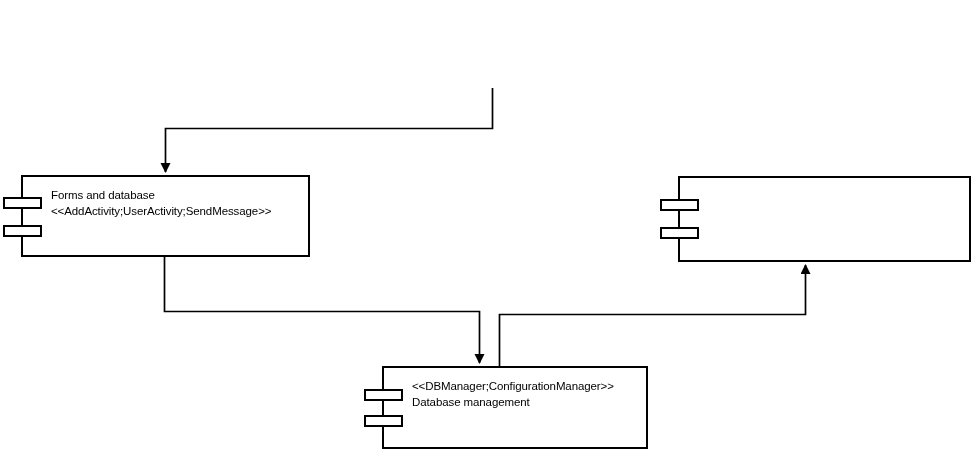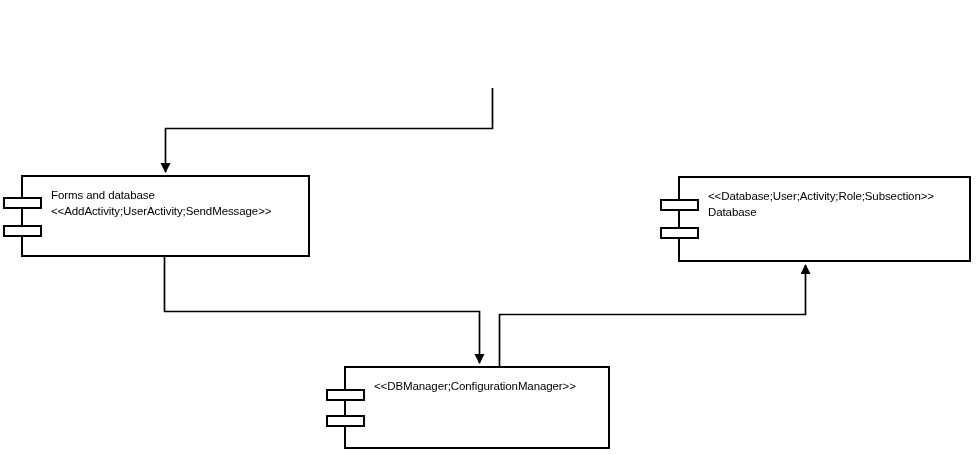--- a/index.html
+++ b/index.html
@@ -64,27 +64,24 @@
     <div class="tab" style="top:48px;"></div>
     <div class="ctext">
       <div>Forms and database</div>
       <div>&lt;&lt;AddActivity;UserActivity;SendMessage&gt;&gt;</div>
     </div>
   </div>
 
   <div class="component" style="left:678px; top:176px; width:293px; height:86px;">
     <div class="tab" style="top:21px;"></div>
     <div class="tab" style="top:49px;"></div>
-    <div class="ctext">
-      <div>&lt;&lt;Database;User;Activity;Role;Subsection&gt;&gt;</div>
-      <div>Database</div>
-    </div>
   </div>
 
-  <div class="component" style="left:344px; top:366px; width:266px; height:83px;">
+  <div class="component" style="left:382px; top:366px; width:266px; height:83px;">
     <div class="tab" style="top:21px;"></div>
     <div class="tab" style="top:47px;"></div>
     <div class="ctext">
       <div>&lt;&lt;DBManager;ConfigurationManager&gt;&gt;</div>
+      <div>Database management</div>
     </div>
   </div>
 
 </div>
 
 </body></html>

